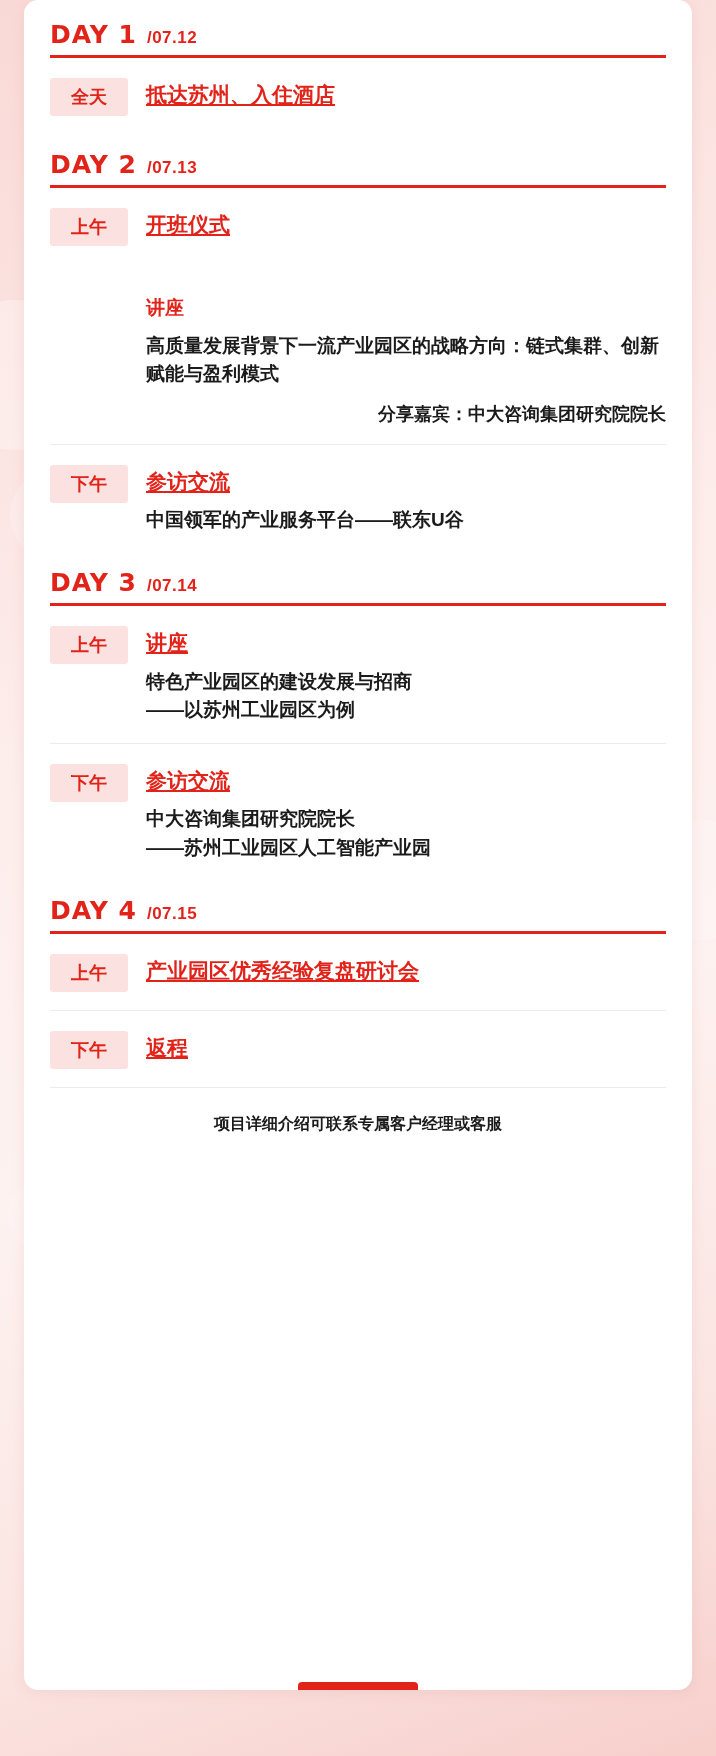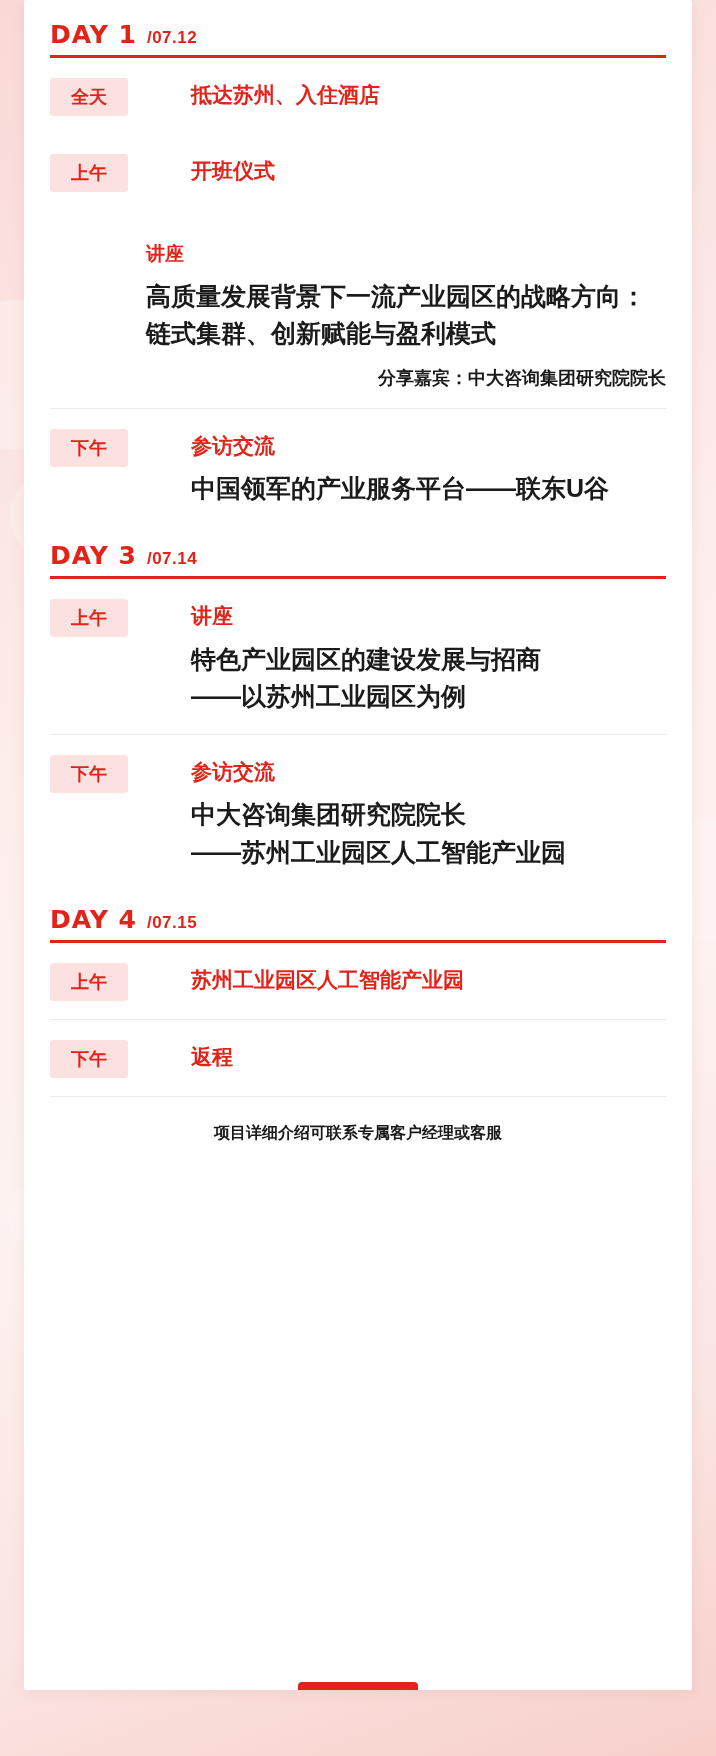--- a/index.html
+++ b/index.html
@@ -22,21 +22,21 @@
   }
   .blob-1 { width: 150px; height: 150px; left: -60px; top: 300px; }
   .blob-2 { width: 90px; height: 90px; left: 10px; top: 470px; background: rgba(255,255,255,0.22); }
   .blob-3 { width: 120px; height: 120px; right: -50px; top: 820px; background: rgba(255,255,255,0.20); }
   .blob-4 { width: 70px; height: 70px; left: 8px; top: 1180px; background: rgba(255,255,255,0.18); }
 
   .card {
     position: relative;
     margin: 0 24px;
     background: #ffffff;
-    border-radius: 2px;
+    border-radius: 14px;
     box-shadow: 0 2px 14px rgba(190,90,90,0.10);
     padding: 4px 0 0 0;
     min-height: 1690px;
     box-sizing: border-box;
   }
 
   .inner {
     padding: 0 26px;
   }
 
@@ -63,21 +63,20 @@
     font-family: Liberation Sans, sans-serif;
     letter-spacing: 0.5px;
   }
 
   
   .session {
     display: flex;
     align-items: flex-start;
     padding: 20px 0 18px 0;
     border-bottom: 1px solid #ececec;
-    gap: 45px;
   }
   .session.no-border { border-bottom: none; }
   .time-tag {
     flex: 0 0 auto;
     width: 78px;
     text-align: center;
     background: #fbe1e0;
     color: #e2231a;
     font-size: 18px;
     font-weight: bold;
@@ -89,31 +88,32 @@
   .session-body {
     flex: 1 1 auto;
     min-width: 0;
     padding-top: 3px;
   }
   .s-title {
     color: #e2231a;
     font-size: 21px;
     font-weight: bold;
     line-height: 1.35;
+    text-decoration: underline;
   }
   .s-sub {
     color: #e2231a;
     font-size: 19px;
     font-weight: bold;
     line-height: 1.45;
     margin-top: 12px;
   }
   .s-head-black {
     color: #1b1b1b;
-    font-size: 25px;
+    font-size: 19px;
     font-weight: bold;
     line-height: 1.5;
     margin-top: 10px;
   }
   .s-guest {
     color: #1b1b1b;
     font-size: 18px;
     font-weight: bold;
     line-height: 1.5;
     margin-top: 12px;
@@ -163,20 +163,24 @@
       <span class="day-label">DAY 1</span>
       <span class="day-date">/07.12</span>
     </div>
     <div class="session no-border">
       <div class="time-tag">全天</div>
       <div class="session-body">
         <div class="s-title">抵达苏州、入住酒店</div>
       </div>
     </div>
 
+    <div class="day-row">
+      <span class="day-label">DAY 2</span>
+      <span class="day-date">/07.13</span>
+    </div>
     <div class="session no-border">
       <div class="time-tag">上午</div>
       <div class="session-body">
         <div class="s-title">开班仪式</div>
       </div>
     </div>
     <div class="lecture-block">
       <div class="s-sub">讲座</div>
       <div class="s-head-black">高质量发展背景下一流产业园区的战略方向：链式集群、创新赋能与盈利模式</div>
       <div class="s-guest">分享嘉宾：中大咨询集团研究院院长</div>
@@ -210,21 +214,21 @@
       </div>
     </div>
 
     <div class="day-row">
       <span class="day-label">DAY 4</span>
       <span class="day-date">/07.15</span>
     </div>
     <div class="session">
       <div class="time-tag">上午</div>
       <div class="session-body">
-        <div class="s-title">苏州工业园区人工智能产业园</div>
+        <div class="s-title">产业园区优秀经验复盘研讨会</div>
       </div>
     </div>
     <div class="session">
       <div class="time-tag">下午</div>
       <div class="session-body">
         <div class="s-title">返程</div>
       </div>
     </div>
 
     <div class="footer-note">项目详细介绍可联系专属客户经理或客服</div>

